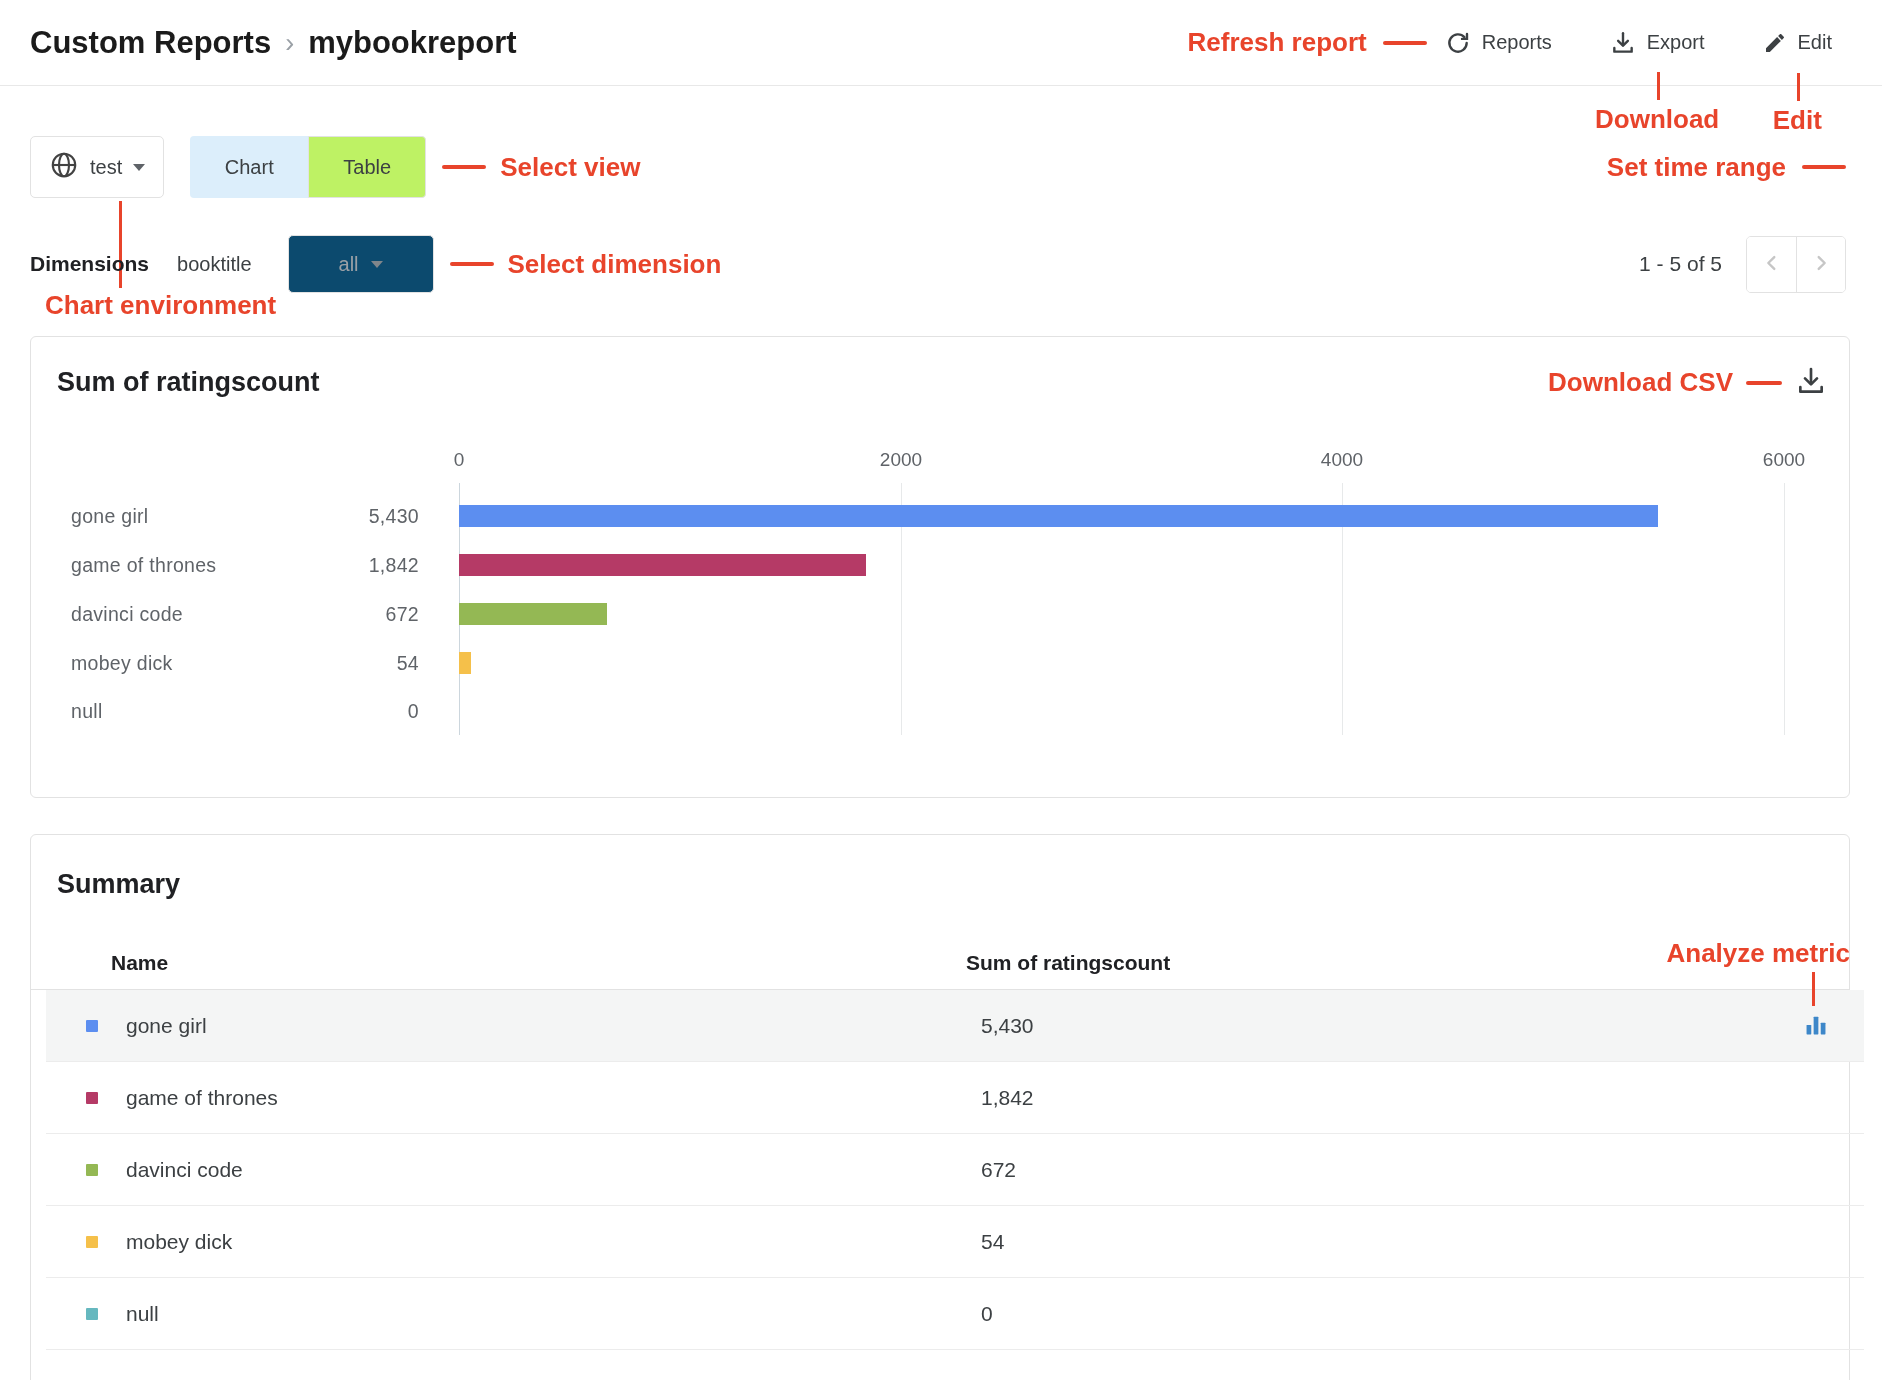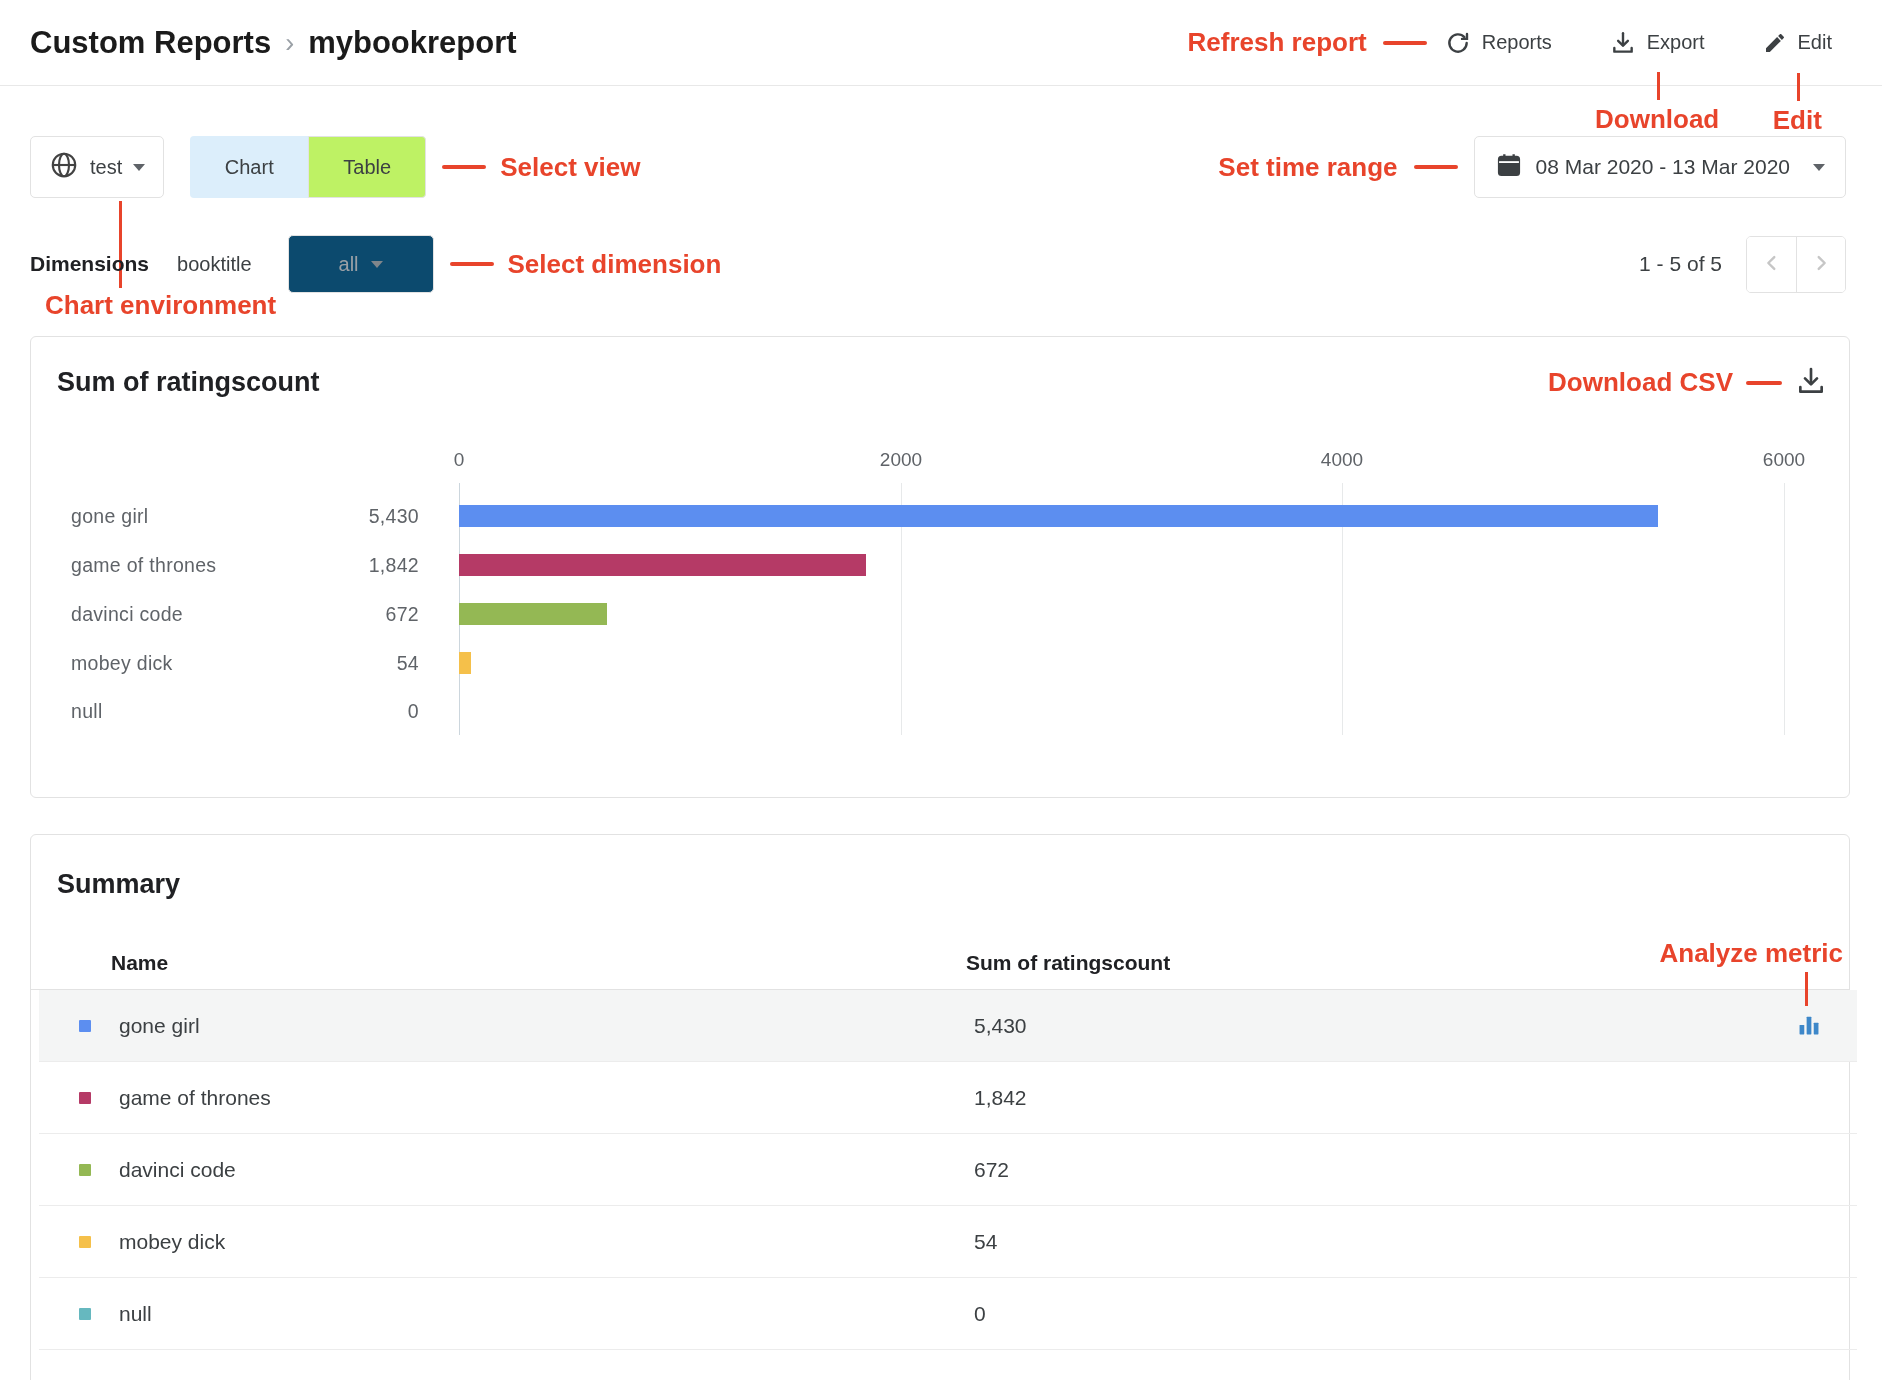--- a/index.html
+++ b/index.html
@@ -88,21 +88,21 @@
   .cat{position:absolute;left:40px;top:0;line-height:28px;font-size:19.5px;color:var(--muted);letter-spacing:.3px;}
   .val{position:absolute;left:230px;width:158px;text-align:right;line-height:28px;font-size:19.5px;color:var(--muted);letter-spacing:.3px;}
   .track{position:absolute;left:428px;top:3px;width:1325px;height:22px;}
   .bar{height:100%;}
 
   
   .tbl-head{position:absolute;top:100px;left:0;width:100%;height:55px;border-bottom:1px solid var(--border);}
   .th{position:absolute;top:0;line-height:55px;font-size:21px;font-weight:700;color:#202124;}
   .th-name{left:80px;}
   .th-value{left:935px;}
-  .tbl-body{position:absolute;top:155px;left:8px;width:100%;}
+  .tbl-body{position:absolute;top:155px;left:15px;width:100%;}
   .trow{position:relative;height:72px;border-bottom:1px solid #ececec;cursor:pointer;}
   .trow.highlighted{background:#f4f5f5;}
   .swatch{position:absolute;left:40px;top:30px;width:12px;height:12px;border-radius:1px;}
   .td-name{position:absolute;left:80px;line-height:72px;font-size:21px;color:var(--ink2);}
   .td-value{position:absolute;left:935px;line-height:72px;font-size:21px;color:var(--ink2);}
   .analyze-btn{position:absolute;left:1757px;top:22px;background:none;border:none;cursor:pointer;}
   .ann-analyze-text{position:absolute;right:14px;top:-52px;z-index:6;}
   .ann-analyze-line{position:absolute;right:49px;top:-18px;height:34px;width:3px;background:var(--ann);z-index:6;}
 </style>
 </head>
@@ -175,31 +175,20 @@
     <div class="seg">
       <button class="seg-btn selected">Chart</button>
       <button class="seg-btn plain">Table</button>
     </div>
     <span class="ann-hline"></span>
     <span class="ann">Select view</span>
 
     <div class="time-group">
       <span class="ann">Set time range</span>
       <span class="ann-hline" style="margin-right:0"></span>
-      <div class="date-range">
-        <span>
-          <svg width="28" height="28" viewBox="0 0 24 24" fill="none" stroke="#3c4043" stroke-width="2">
-            <rect x="3.5" y="5" width="17" height="15.5" rx="2" fill="#3c4043"></rect>
-            <path d="M3.5 9.5h17" stroke="#fff" stroke-width="1.6"></path>
-            <path d="M8 2.8v4M16 2.8v4"></path>
-          </svg>
-        </span>
-        <span>08 Mar 2020 - 13 Mar 2020</span>
-        <span class="caret"></span>
-      </div>
     </div>
   </div>
 
   <div class="dim-row">
     <span class="dim-label">Dimensions</span>
     <span class="dim-name">booktitle</span>
     <div class="dim-select">
       <span>all</span>
       <span class="caret light"></span>
     </div>

